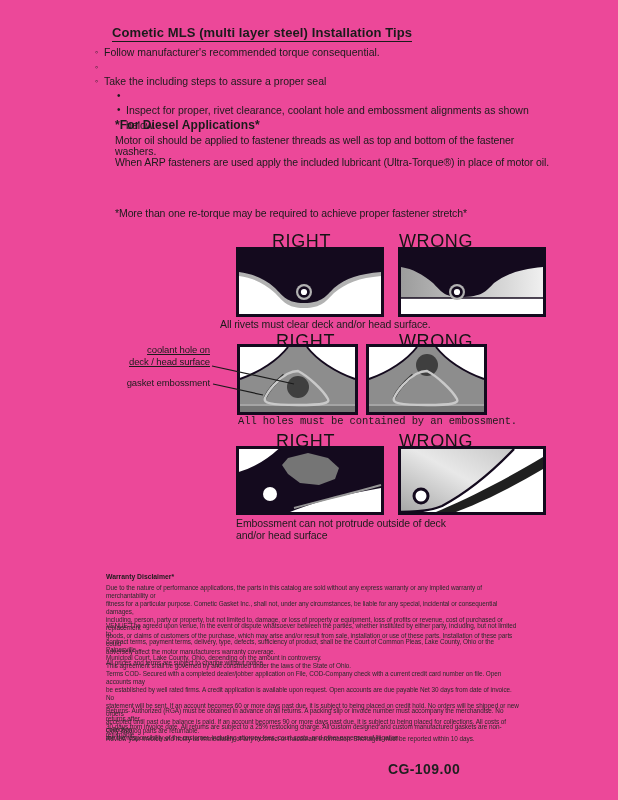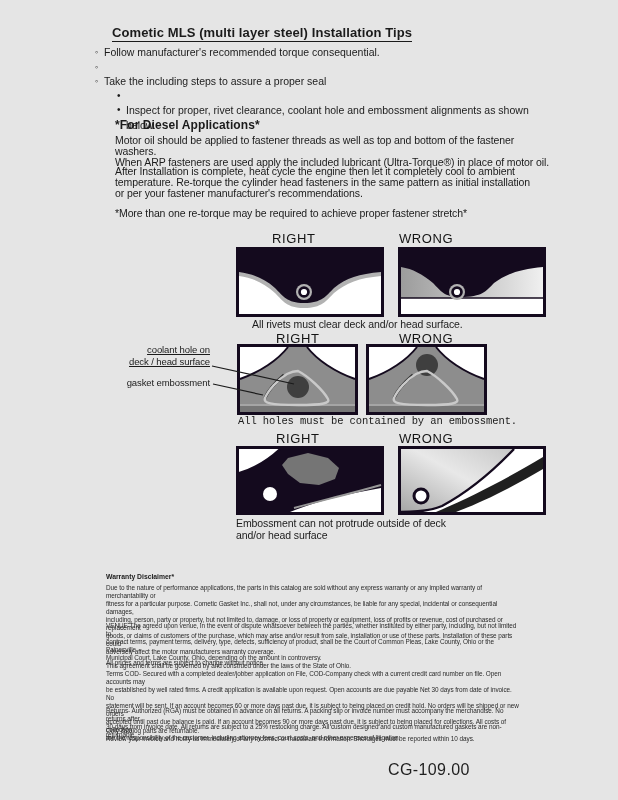--- a/index.html
+++ b/index.html
@@ -1,43 +1,43 @@
 <!DOCTYPE html>
 <html><head>
 <meta charset="utf-8">
 <style>
   * { margin:0; padding:0; box-sizing:border-box; }
   html,body { background:#ffffff; }
   .page {
-    position:relative; width:618px; height:800px; background:#e5e5e5;
+    position:relative; width:618px; height:800px; background:#ec4899;
     font-family:"Liberation Sans", sans-serif; color:#1b1b1b; overflow:hidden;
   }
   .abs { position:absolute; }
   .doc-title {
     left:112px; top:25px; font-size:13px; font-weight:bold;
     border-bottom:1.5px solid #1b1b1b; padding-bottom:1px; letter-spacing:0.1px;
   }
   .bullets { left:95px; top:45px; width:445px; font-size:10.5px; line-height:14.6px; }
   .bullet-row { display:flex; }
   .bullet-row .marker { width:9px; flex:0 0 9px; text-align:left; }
   .bullet-row.top .marker { font-size:9px; }
   .bullet-row.sub { margin-left:22px; }
   .bullet-row.sub .marker { font-size:10px; }
   .diesel-heading { left:115px; top:118px; font-size:12px; font-weight:bold; letter-spacing:0.1px; }
   .body-par { font-size:10.5px; line-height:10.8px; white-space:pre-line; letter-spacing:-0.1px; }
   .diesel-p1 { left:115px; top:135px; width:440px; }
   .diesel-p2 { left:115px; top:166px; width:440px; }
   .diesel-note { left:115px; top:208px; width:440px; }
-  .dg-header { font-size:13px; letter-spacing:0.6px; color:#141414; }
+  .dg-header { font-size:18px; letter-spacing:0.6px; color:#141414; }
   .dg-caption { font-size:10.5px; line-height:12.2px; letter-spacing:-0.1px; white-space:pre-line; }
   .dg-box { display:block; }
   .side-label { font-size:9.5px; line-height:11.5px; text-align:right; white-space:pre-line; letter-spacing:-0.1px; }
   .warranty-heading { left:106px; top:573px; font-size:6.8px; font-weight:bold; }
   .fine-print { left:106px; width:414px; font-size:6.4px; line-height:8px; white-space:pre-line; letter-spacing:-0.05px; color:#2a2a2a; }
-  .footer-code { left:388px; top:761px; font-size:16px; letter-spacing:0.4px; color:#1f1f1f; }
+  .footer-code { left:388px; top:761px; font-size:14px; letter-spacing:0.4px; color:#1f1f1f;font-weight:bold; }
   .overlay { left:0; top:0; pointer-events:none; }
 </style>
 </head>
 <body>
 
 <div class="page">
 
   <div class="abs doc-title">Cometic MLS (multi layer steel) Installation Tips</div>
 
   <div class="abs bullets">
@@ -57,23 +57,20 @@
     </div>
     <div class="bullet-row sub">
       <span class="marker">•</span>
       <span>Inspect for proper, rivet clearance, coolant hole and embossment alignments as shown below.</span>
     </div>
   </div>
 
   <div class="abs body-par diesel-p1">Motor oil should be applied to fastener threads as well as top and bottom of the fastener washers.
 When ARP fasteners are used apply the included lubricant (Ultra-Torque®) in place of motor oil.</div>
   <div class="abs diesel-heading">*For Diesel Applications*</div>
-  <div class="abs body-par diesel-p2">After Installation is complete, heat cycle the engine then let it completely cool to ambient
-temperature. Re-torque the cylinder head fasteners in the same pattern as initial installation
-or per your fastener manufacturer's recommendations.</div>
   <div class="abs body-par diesel-note">*More than one re-torque may be required to achieve proper fastener stretch*</div>
 
   <div class="abs dg-header" style="left:272px; top:231px;">RIGHT</div>
   <div class="abs dg-header" style="left:399px; top:231px;">WRONG</div>
 
   <svg class="abs dg-box" style="left:236px; top:247px;" width="148" height="70" viewBox="0 0 148 70">
     <rect x="1.5" y="1.5" width="145" height="67" fill="#ffffff" stroke="#140a1e" stroke-width="3"></rect>
     <path d="M3,3 H145 V29 C123,31 110,36 98,46 C90,54 86,61 68,61 C51,61 47,54 39,46 C28,36 17,31 3,29 Z" fill="#b2b2b2"></path>
     <path d="M3,3 H145 V25 C123,27 110,31 98,41 C90,49 86,56 68,56 C51,56 47,49 39,41 C28,31 17,27 3,25 Z" fill="#140a1e"></path>
     <circle cx="68" cy="45" r="8" fill="#b2b2b2"></circle>
@@ -92,21 +89,21 @@
     <rect x="1.5" y="1.5" width="145" height="67" fill="#ffffff" stroke="#140a1e" stroke-width="3"></rect>
     <rect x="3" y="20" width="142" height="31" fill="url(#g-r1w)"></rect>
     <rect x="3" y="51" width="142" height="16" fill="#ffffff"></rect>
     <line x1="3" y1="51" x2="145" y2="51" stroke="#140a1e" stroke-width="1.6"></line>
     <path d="M3,3 H145 V20 C122,22 108,27 96,36 C88,44 85,50 62,50 C46,50 43,44 35,36 C24,27 15,22 3,20 Z" fill="#140a1e"></path>
     <circle cx="59" cy="45" r="8" fill="#b2b2b2"></circle>
     <circle cx="59" cy="45" r="5.8" fill="#140a1e"></circle>
     <circle cx="59" cy="45" r="3.1" fill="#ffffff"></circle>
   </svg>
 
-  <div class="abs dg-caption" style="left:252px; top:318px;">All rivets must clear deck and/or head surface.</div>
+  <div class="abs dg-caption" style="left:220px; top:318px;">All rivets must clear deck and/or head surface.</div>
 
   <div class="abs dg-header" style="left:276px; top:331px;">RIGHT</div>
   <div class="abs dg-header" style="left:399px; top:331px;">WRONG</div>
 
   <div class="abs side-label" style="left:98px; top:344px; width:112px;text-decoration:underline;">coolant hole on
 deck / head surface</div>
   <div class="abs side-label" style="left:96px; top:377px; width:114px;">gasket embossment</div>
 
   <svg class="abs dg-box" style="left:237px; top:344px;" width="121" height="71" viewBox="0 0 121 71">
     <rect x="1.5" y="1.5" width="118" height="68" fill="#8d8d8d" stroke="#140a1e" stroke-width="3"></rect>

